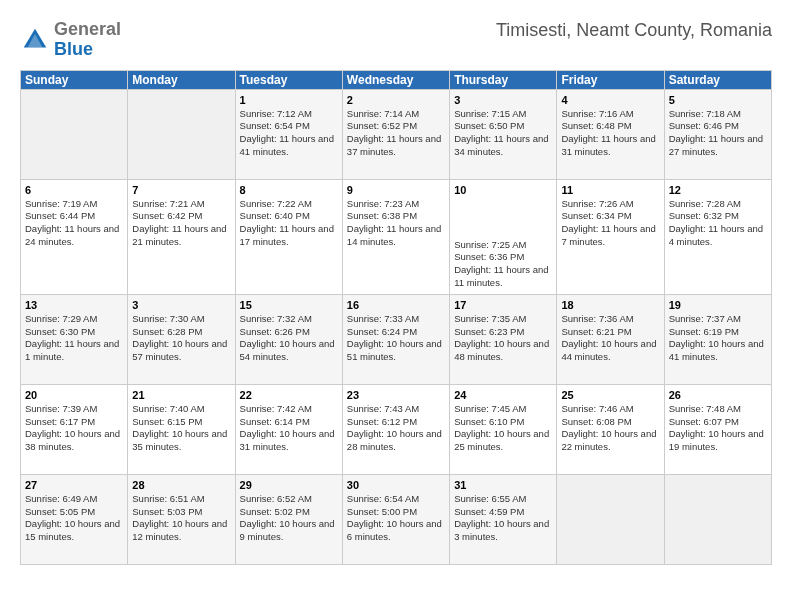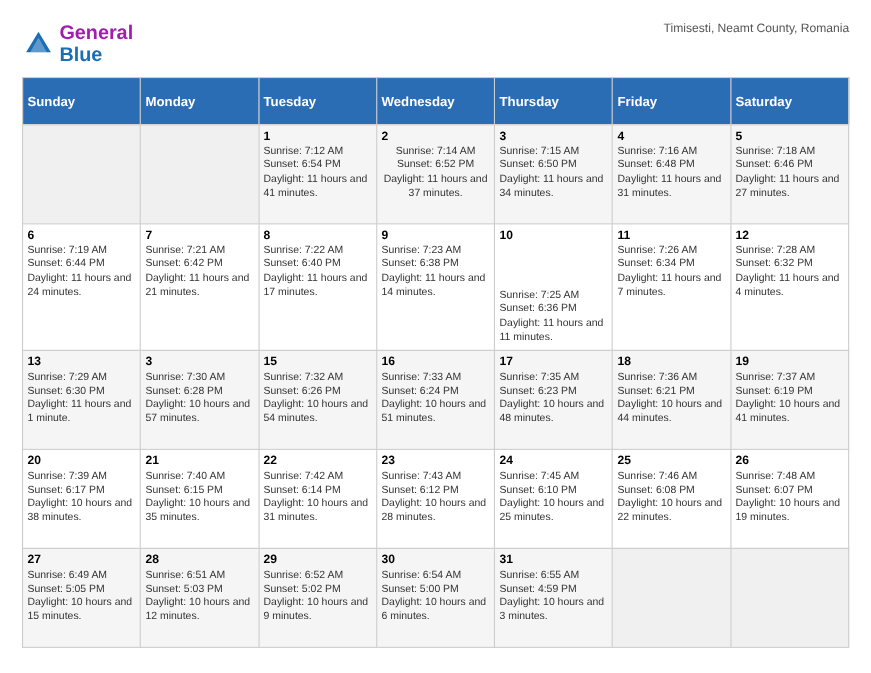--- a/index.html
+++ b/index.html
@@ -21,53 +21,53 @@
       align-items: center;
     }
     .logo-text {
       display: flex;
       flex-direction: column;
       line-height: 1.1;
     }
     .logo-general {
       font-size: 18px;
       font-weight: bold;
-      color: #a21caf;
+      color: #737373;
     }
     .logo-blue {
       font-size: 18px;
       font-weight: bold;
       color: #1a6eb5;
     }
     .logo-icon {
       width: 30px;
       height: 30px;
       margin-right: 4px;
     }
     .title-block {
       text-align: right;
     }
     .month-title {
       font-size: 36px;
       font-weight: bold;
       color: #333;
     }
     .subtitle {
-      font-size: 11px;
+      font-size: 18px;
       color: #555;
     }
     table {
       width: 100%;
       border-collapse: collapse;
       font-size: 10px;
     }
     thead tr th {
       background-color: #2a6db5;
       color: #fff;
-      padding: 14px 4px;
+      padding: 2px 4px;
       text-align: left;
       font-size: 12px;
       font-weight: bold;
       border: 1px solid #ccc;
     }
     tbody tr td {
       border: 1px solid #ccc;
       vertical-align: top;
       padding: 4px;
       height: 90px;
@@ -130,21 +130,21 @@
         <td class="empty-cell"></td>
         <td class="empty-cell"></td>
         <td>
           <span class="day-num">1</span>
           <div class="day-info" style="white-space: pre-line;">Sunrise: 7:12 AM
 Sunset: 6:54 PM
 Daylight: 11 hours and 41 minutes.</div>
         </td>
         <td>
           <span class="day-num">2</span>
-          <div class="day-info" style="white-space: pre-line; text-align: center;">Sunrise: 7:14 AM
+          <div class="day-info" style="white-space: pre-line;">Sunrise: 7:14 AM
 Sunset: 6:52 PM
 Daylight: 11 hours and 37 minutes.</div>
         </td>
         <td>
           <span class="day-num">3</span>
           <div class="day-info" style="white-space: pre-line;">Sunrise: 7:15 AM
 Sunset: 6:50 PM
 Daylight: 11 hours and 34 minutes.</div>
         </td>
         <td>

